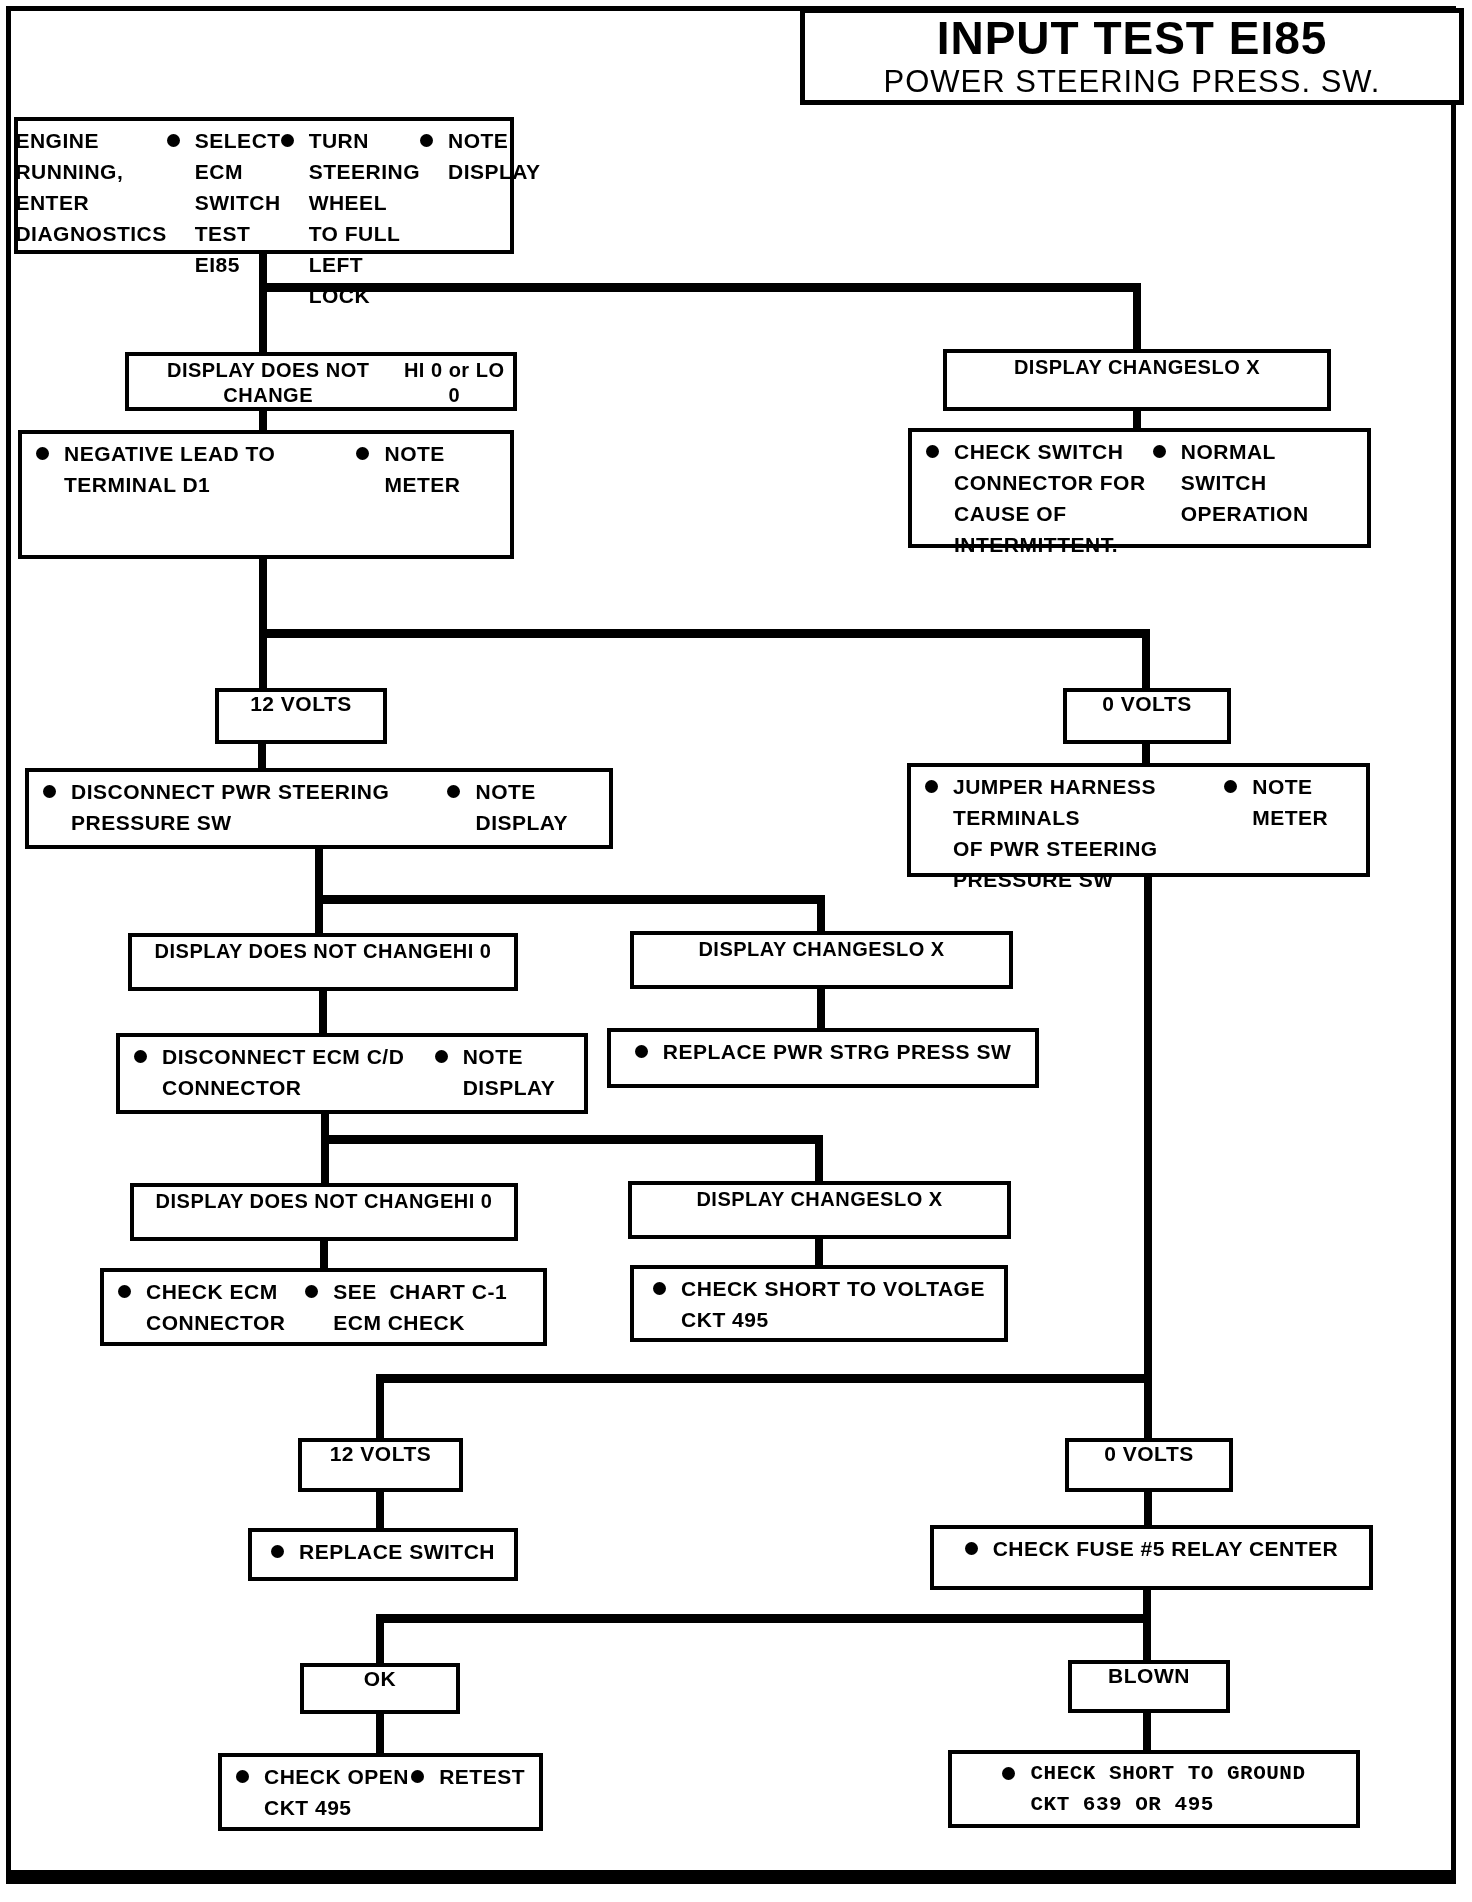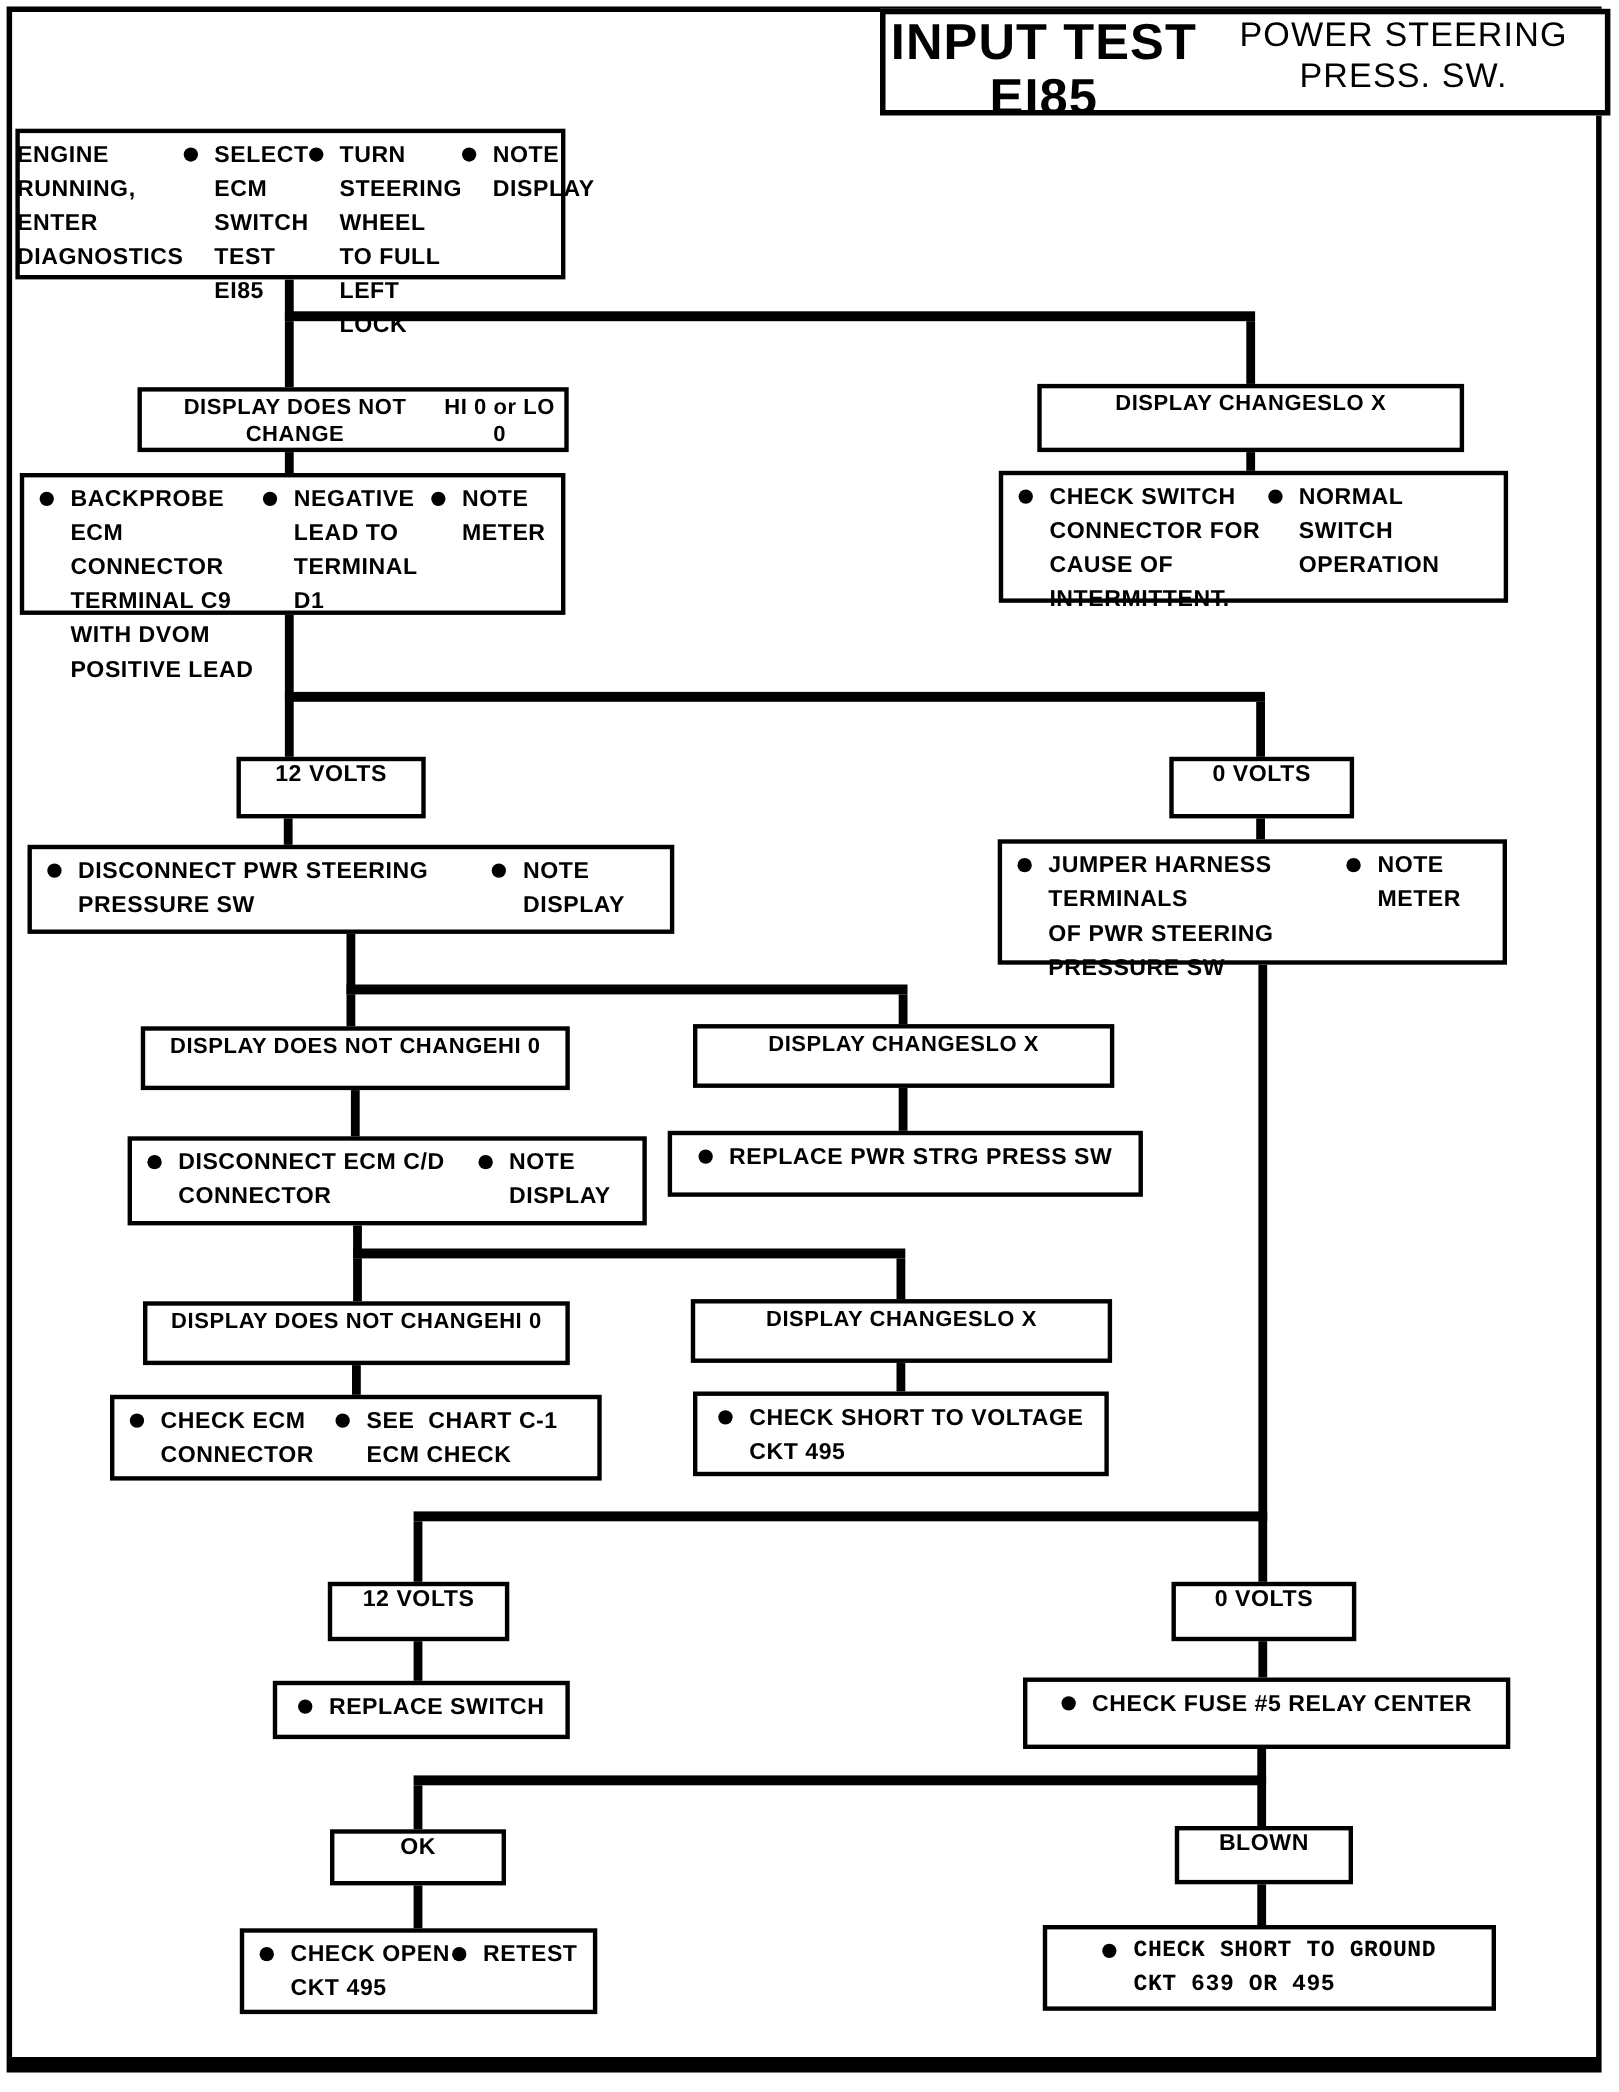--- a/index.html
+++ b/index.html
@@ -10,21 +10,21 @@
   .line{position:absolute;background:#000;}
   .node{position:absolute;border:4px solid #000;background:#fff;box-sizing:border-box;
         display:flex;flex-direction:row;justify-content:center;}
   .bbox{padding:4px 14px;}
   .brow{display:flex;align-items:flex-start;gap:15px;}
   .blt{flex:0 0 auto;width:13px;height:13px;border-radius:50%;background:#000;margin-top:9px;}
   .btxt{font-size:21px;font-weight:700;line-height:31px;letter-spacing:.5px;white-space:pre-wrap;}
   .dbox{text-align:center;font-size:20px;font-weight:700;line-height:25px;letter-spacing:.5px;padding:2px 6px;}
   .lbox{text-align:center;font-size:21px;font-weight:700;letter-spacing:.5px;}
   .titlebox{position:absolute;left:800px;top:8px;width:664px;height:97px;border:5px solid #000;
-        background:#fff;box-sizing:border-box;display:flex;flex-direction:row;justify-content:center;text-align:center;}
+        background:#fff;box-sizing:border-box;display:flex;flex-direction:column;justify-content:center;text-align:center;}
   .title-main{font-size:46px;font-weight:700;line-height:50px;letter-spacing:1px;}
   .title-sub{font-size:31px;font-weight:400;line-height:37px;letter-spacing:1px;}
 </style>
 </head>
 <body>
 
 <div id="page">
   <div class="border-frame"></div>
 
   <div class="line" style="left:259px;top:254px;width:8px;height:38px;"></div>
@@ -103,25 +103,20 @@
       </div>
     <div class="brow">
         <span class="blt"></span>
         <span class="btxt">NORMAL SWITCH OPERATION</span>
       </div>
   </div>
 
   <div class="node bbox" style="left:18px;top:430px;width:496px;height:129px;">
     <div class="brow">
         <span class="blt"></span>
-        <span class="btxt">BACKPROBE ECM CONNECTOR TERMINAL C9
-WITH DVOM POSITIVE LEAD</span>
-      </div>
-    <div class="brow">
-        <span class="blt"></span>
         <span class="btxt">NEGATIVE LEAD TO TERMINAL D1</span>
       </div>
     <div class="brow">
         <span class="blt"></span>
         <span class="btxt">NOTE METER</span>
       </div>
   </div>
 
   <div class="node lbox" style="left:215px;top:688px;width:172px;height:56px;">
     <div>12 VOLTS</div>

